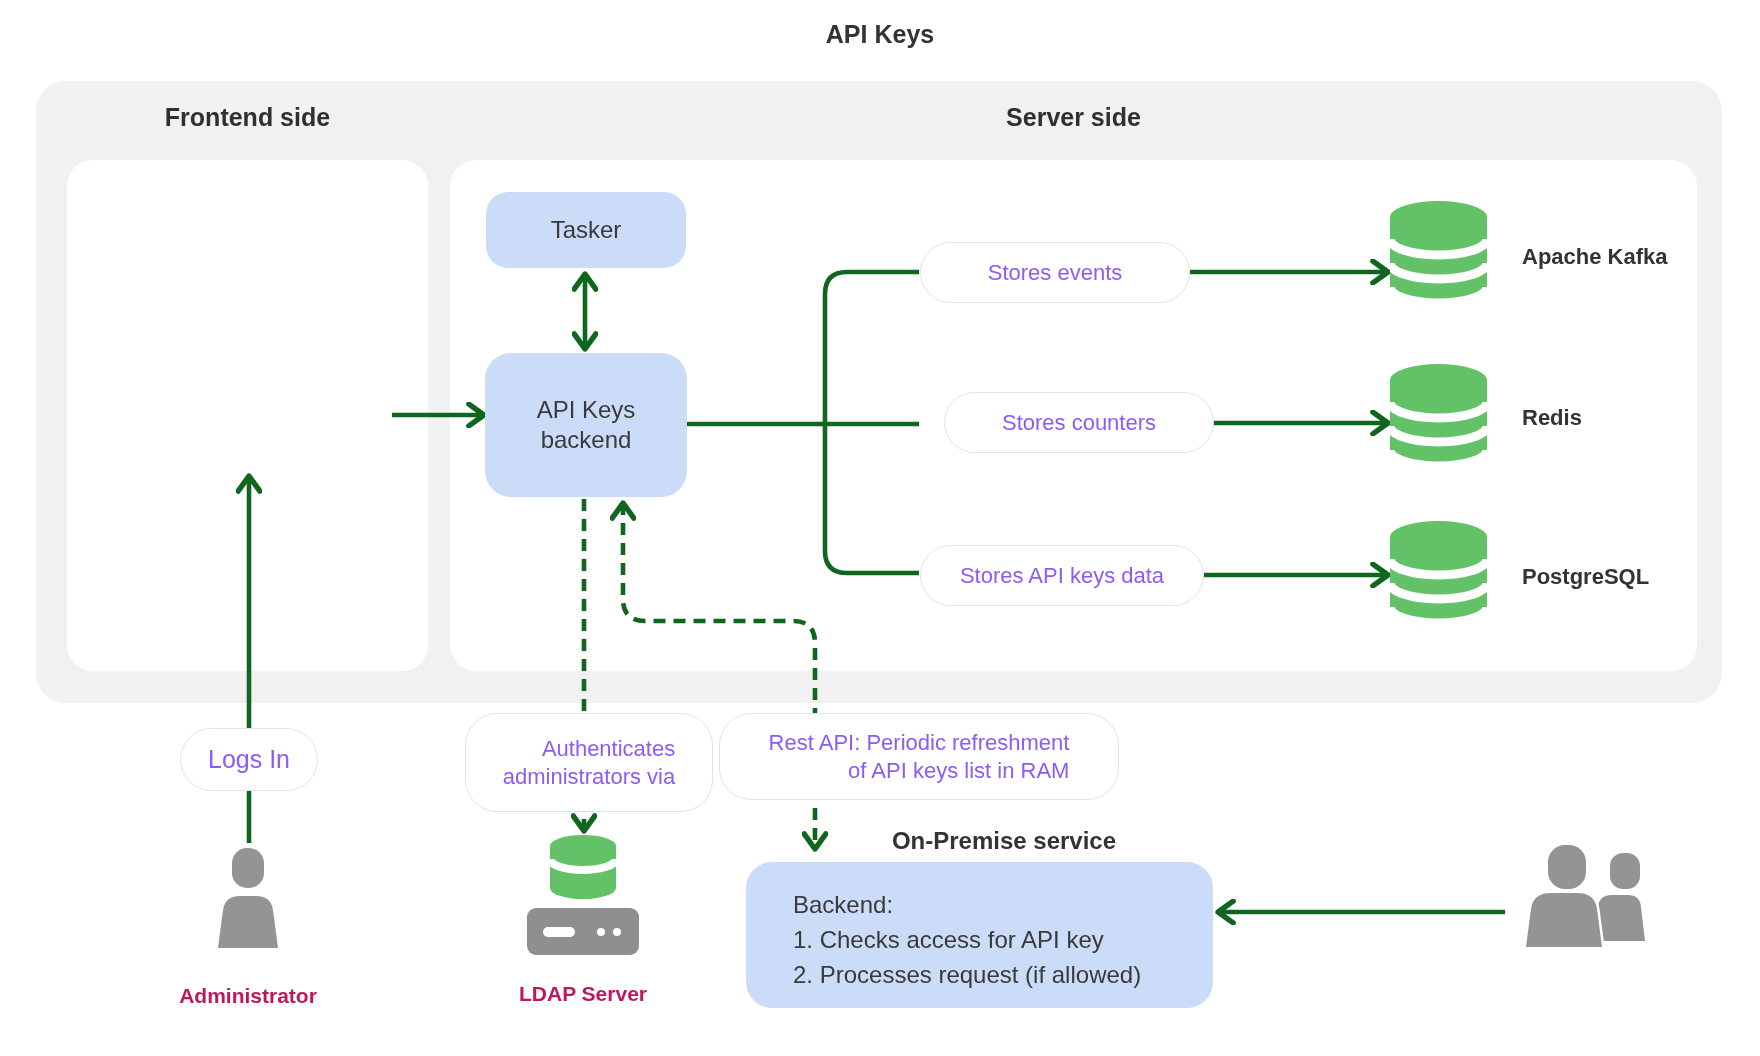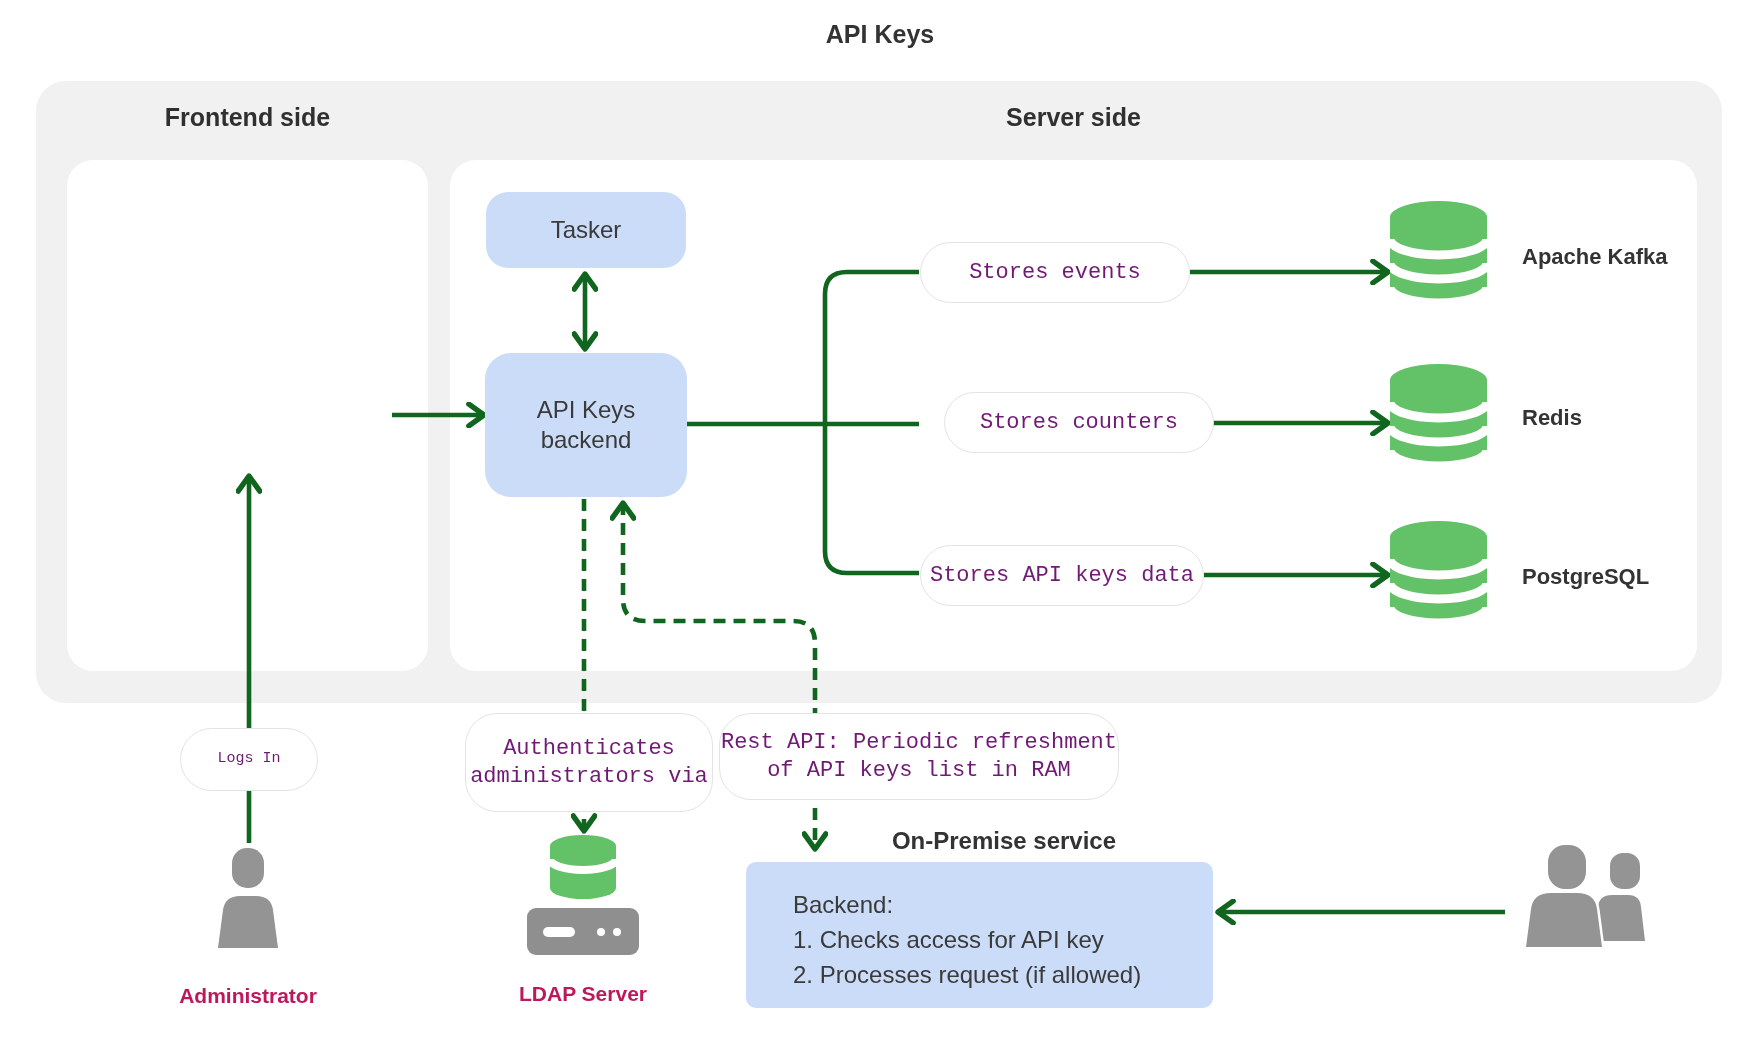--- a/index.html
+++ b/index.html
@@ -31,41 +31,41 @@
   .arrowhead{stroke:var(--accent-green);fill:none;stroke-width:5;
     stroke-linecap:round;stroke-linejoin:round;}
 
   .node{background:var(--node-blue);display:flex;align-items:center;justify-content:center;
     text-align:center;font-size:24px;color:#3A3A3A;line-height:1.25;}
   .node.admin{left:105px;top:361px;width:288px;height:107px;border-radius:26px;}
   .node.tasker{left:486px;top:192px;width:200px;height:76px;border-radius:22px;}
   .node.backend{left:485px;top:353px;width:202px;height:144px;border-radius:26px;}
 
   .pill{background:#fff;border:1.5px solid var(--pill-border);border-radius:32px;
-    display:flex;align-items:center;justify-content:center;text-align:center;
-    font-size:22px;color:#701a75;line-height:1.25;font-family:Liberation Mono, monospace;}
+    display:flex;align-items:center;justify-content:center;text-align:right;
+    font-size:22px;color:#8b5cf6;line-height:1.25;}
   .pill.events{left:920px;top:242px;width:270px;height:61px;}
   .pill.counters{left:944px;top:392px;width:270px;height:61px;}
   .pill.apikeys{left:920px;top:545px;width:284px;height:61px;}
-  .pill.login{left:180px;top:728px;width:138px;height:63px;font-size:15px;}
+  .pill.login{left:180px;top:728px;width:138px;height:63px;font-size:25px;}
   .pill.auth{left:465px;top:713px;width:248px;height:99px;}
   .pill.restapi{left:719px;top:713px;width:400px;height:87px;}
 
   .db-icon{width:97px;height:106px;}
   .db-icon.kafka{left:1390px;top:201px;}
   .db-icon.redis{left:1390px;top:364px;}
   .db-icon.postgres{left:1390px;top:521px;}
   .db-label{left:1522px;width:240px;font-size:22px;font-weight:600;color:var(--text-dark);}
   .db-label.kafka{top:244px;}
   .db-label.redis{top:405px;}
   .db-label.postgres{top:564px;}
 
   .onprem-heading{left:864px;top:827px;width:240px;text-align:center;
     font-size:24px;font-weight:700;color:var(--text-dark);margin-left:20px;}
-  .onprem-box{left:746px;top:862px;width:467px;height:146px;border-radius:10px;
+  .onprem-box{left:746px;top:862px;width:467px;height:146px;border-radius:26px;
     background:var(--node-blue);font-size:24px;color:#3A3A3A;
     padding:26px 20px 0 47px;line-height:1.45;text-align:left;}
 
   .actor-label{font-size:21px;font-weight:700;color:#be185d;text-align:center;line-height:1.18;}
   .actor-label.admin{left:148px;top:984px;width:200px;}
   .actor-label.ldap{left:483px;top:982px;width:200px;}
   .actor-label.endusers{left:1483px;top:972px;width:200px;}
 
   .person-icon{left:210px;top:846px;width:76px;height:102px;}
   .users-icon{left:1524px;top:845px;width:132px;height:102px;}

